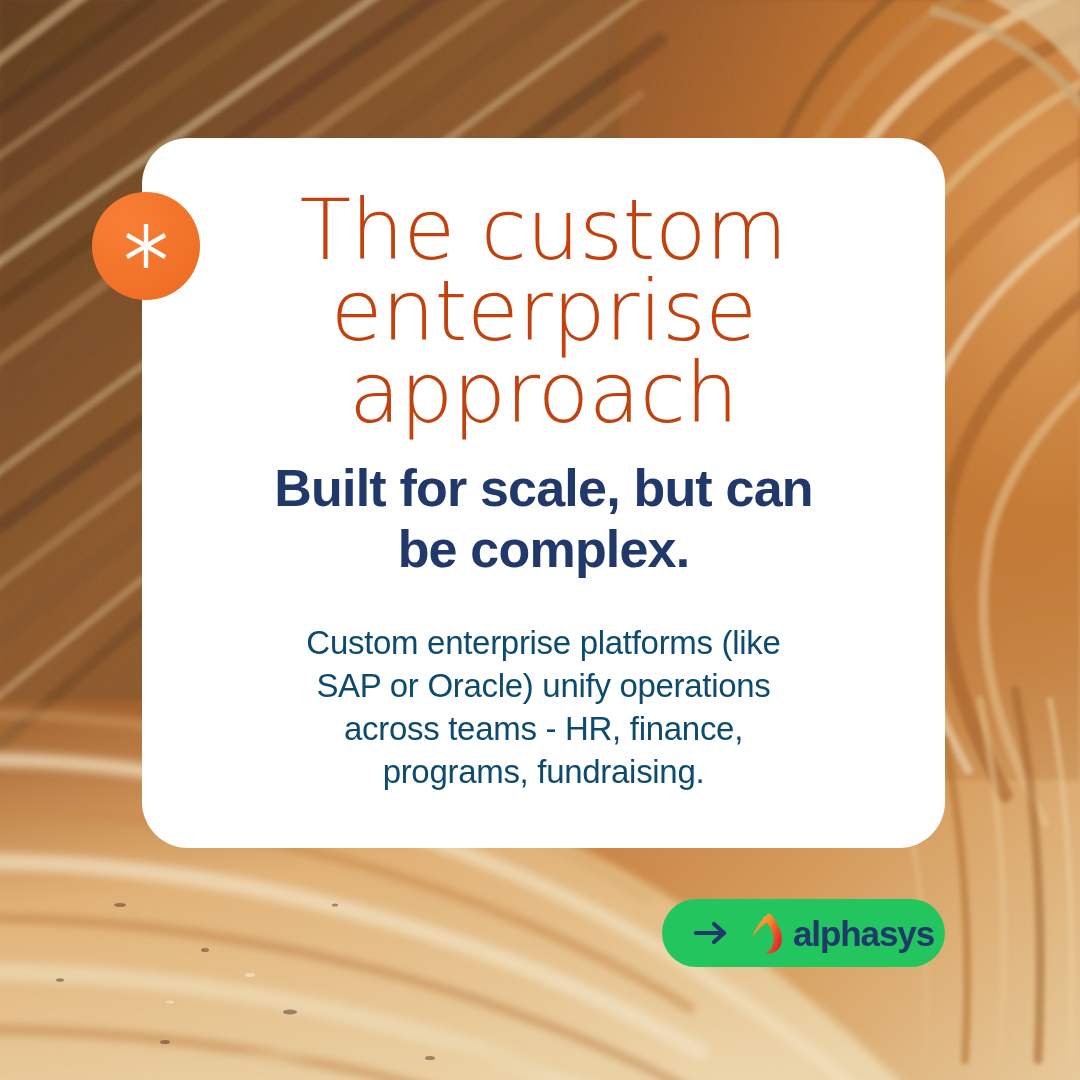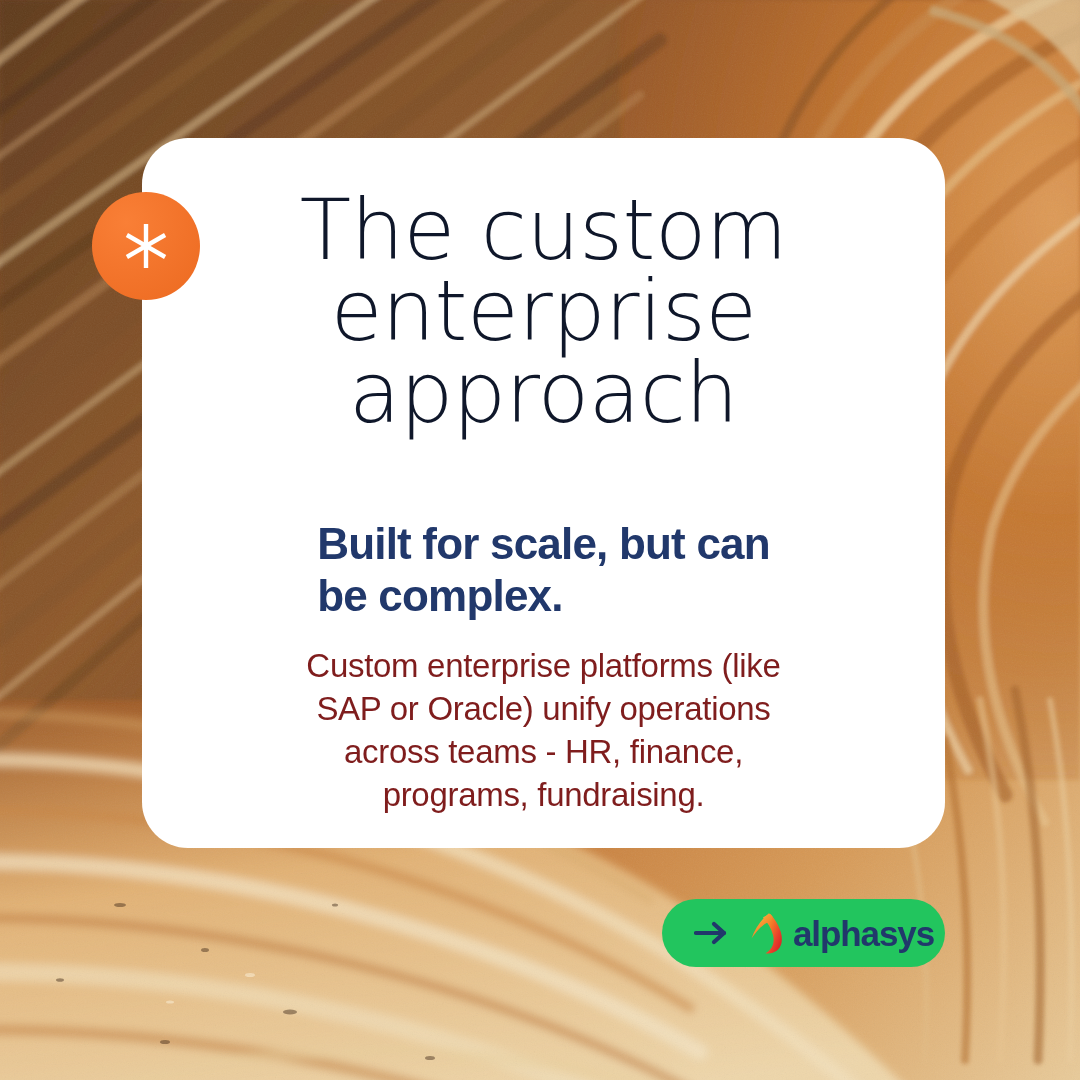--- a/index.html
+++ b/index.html
@@ -52,47 +52,47 @@
     padding:52px 44px 0 44px;
     display:flex; flex-direction:column; align-items:center;
   }
 
   #headline {
     font-family:"DejaVu Sans", sans-serif;
     font-weight:300;
     font-size:84px;
     line-height:0.97;
     letter-spacing:-0.5px;
-    color:#0f172a;
+    color:#c2410c;
     text-align:center;
     width:100%;
     white-space:pre-line;
   }
 
   #subhead {
-    margin-top:84px;
+    margin-top:24px;
     font-family:"Liberation Sans", sans-serif;
     font-weight:bold;
-    font-size:44px;
+    font-size:52px;
     line-height:1.17;
     letter-spacing:-0.8px;
     color:#21386B;
-    text-align:left;
+    text-align:center;
     max-width:540px;
     white-space:pre-line;
   }
 
   #body-copy {
-    margin-top:24px;
+    margin-top:42px;
     font-family:"Liberation Sans", sans-serif;
     font-weight:normal;
     font-size:33px;
     line-height:1.3;
     letter-spacing:-0.3px;
-    color:#7f1d1d;
+    color:#0c4a6e;
     text-align:center;
     max-width:600px;
     white-space:pre-line;
   }
 
   
   #logo-pill {
     position:absolute;
     left:662px; top:899px;
     width:283px; height:68px;

